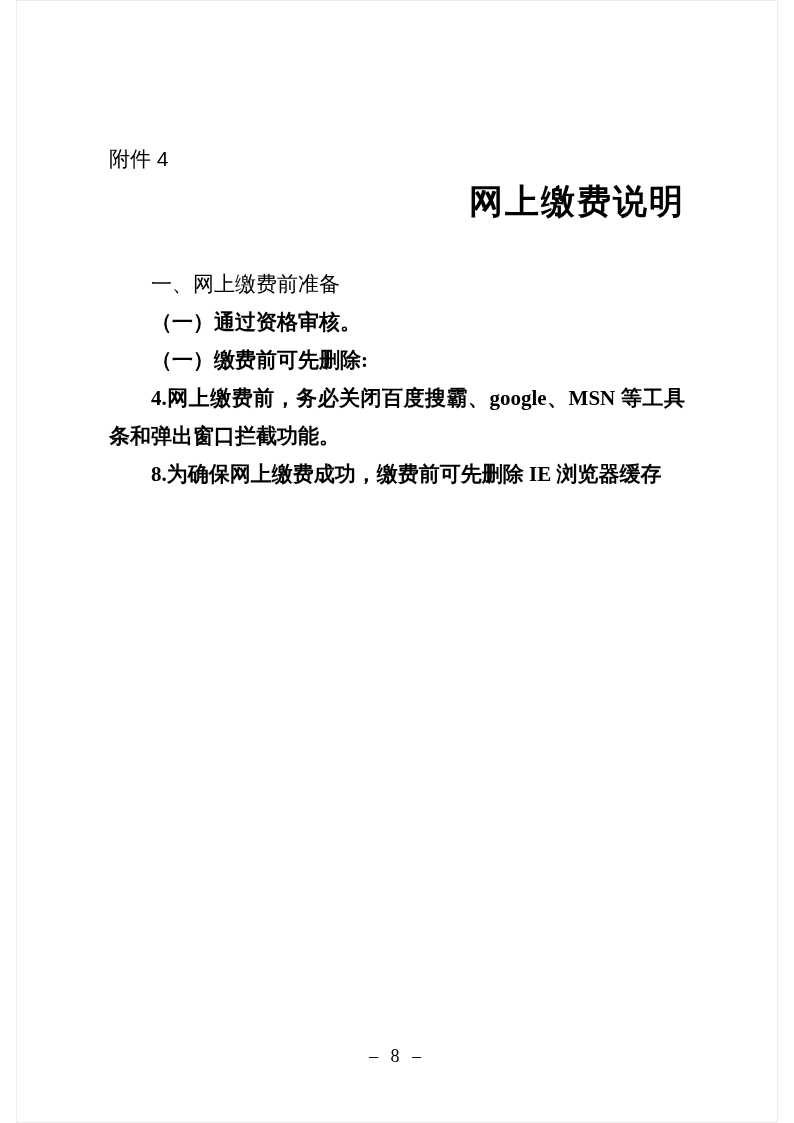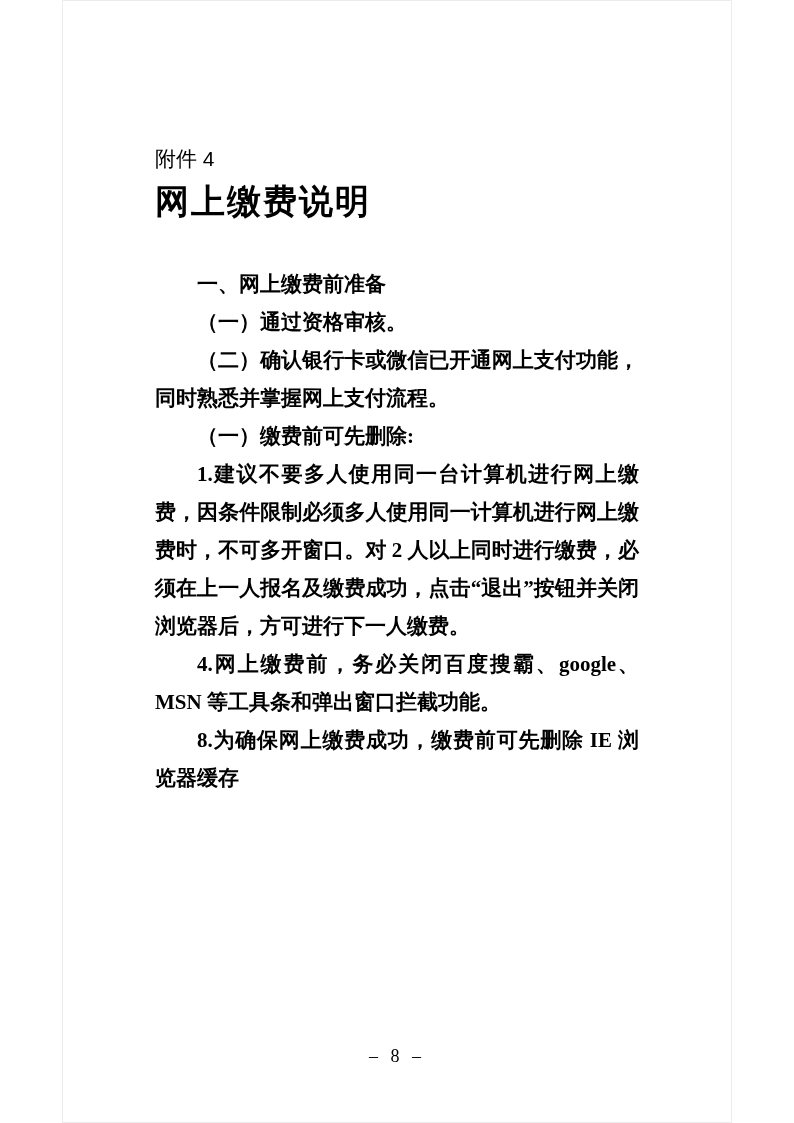--- a/index.html
+++ b/index.html
@@ -2,21 +2,21 @@
 <html><head>
 <meta charset="utf-8">
 <style>
   html, body {
     margin: 0;
     padding: 0;
     background: #ffffff;
   }
   .page {
     position: relative;
-    width: 670px;
+    width: 762px;
     height: 1123px;
     margin: 0 auto;
     background: #ffffff;
     color: #000000;
     box-sizing: border-box;
     padding: 145px 93px 0 93px;
     box-shadow: inset 0 0 0 1px #ececec;
     overflow: hidden;
     font-family: "Liberation Serif", "DejaVu Serif", serif;
   }
@@ -26,38 +26,38 @@
     line-height: 28px;
     color: #000;
   }
   .doc-title {
     margin: 6px 0 0 0;
     font-family: "Liberation Serif", "DejaVu Serif", serif;
     font-weight: bold;
     font-size: 34px;
     line-height: 46px;
     letter-spacing: 2px;
-    text-align: left;
+    text-align: right;
     color: #000;
   }
   .doc-body {
     margin-top: 40px;
     font-size: 21px;
     line-height: 38px;
     text-align: justify;
     color: #000;
   }
   .doc-body p {
     margin: 0;
     padding: 0;
     text-indent: 2em;
   }
   .doc-body p.heading {
     font-family: "Liberation Sans", "DejaVu Sans", sans-serif;
-    font-weight: bold;
+    font-weight: normal;
   }
   .doc-body p.para {
     font-family: "Liberation Serif", "DejaVu Serif", serif;
     font-weight: bold;
   }
   .footer {
     position: absolute;
     left: 0;
     right: 0;
     bottom: 56px;
@@ -74,23 +74,21 @@
 <body>
 
 <div class="page">
   <div class="attachment">附件 4</div>
 
   <h1 class="doc-title">网上缴费说明</h1>
 
   <div class="doc-body">
       <p class="heading">一、网上缴费前准备</p>
       <p class="para">（一）通过资格审核。</p>
-      <p class="para">（二）确认银行卡或微信已开通网上支付功能，同时熟悉并掌握网上支付流程。</p>
       <p class="para">（一）缴费前可先删除:</p>
-      <p class="para">1.建议不要多人使用同一台计算机进行网上缴费，因条件限制必须多人使用同一计算机进行网上缴费时，不可多开窗口。对 2 人以上同时进行缴费，必须在上一人报名及缴费成功，点击“退出”按钮并关闭浏览器后，方可进行下一人缴费。</p>
       <p class="para">4.网上缴费前，务必关闭百度搜霸、google、MSN 等工具条和弹出窗口拦截功能。</p>
       <p class="para">8.为确保网上缴费成功，缴费前可先删除 IE 浏览器缓存</p>
     </div>
 
   <div class="footer">
     <span class="page-number">– 8 –</span>
   </div>
 </div>
 
 </body></html>

